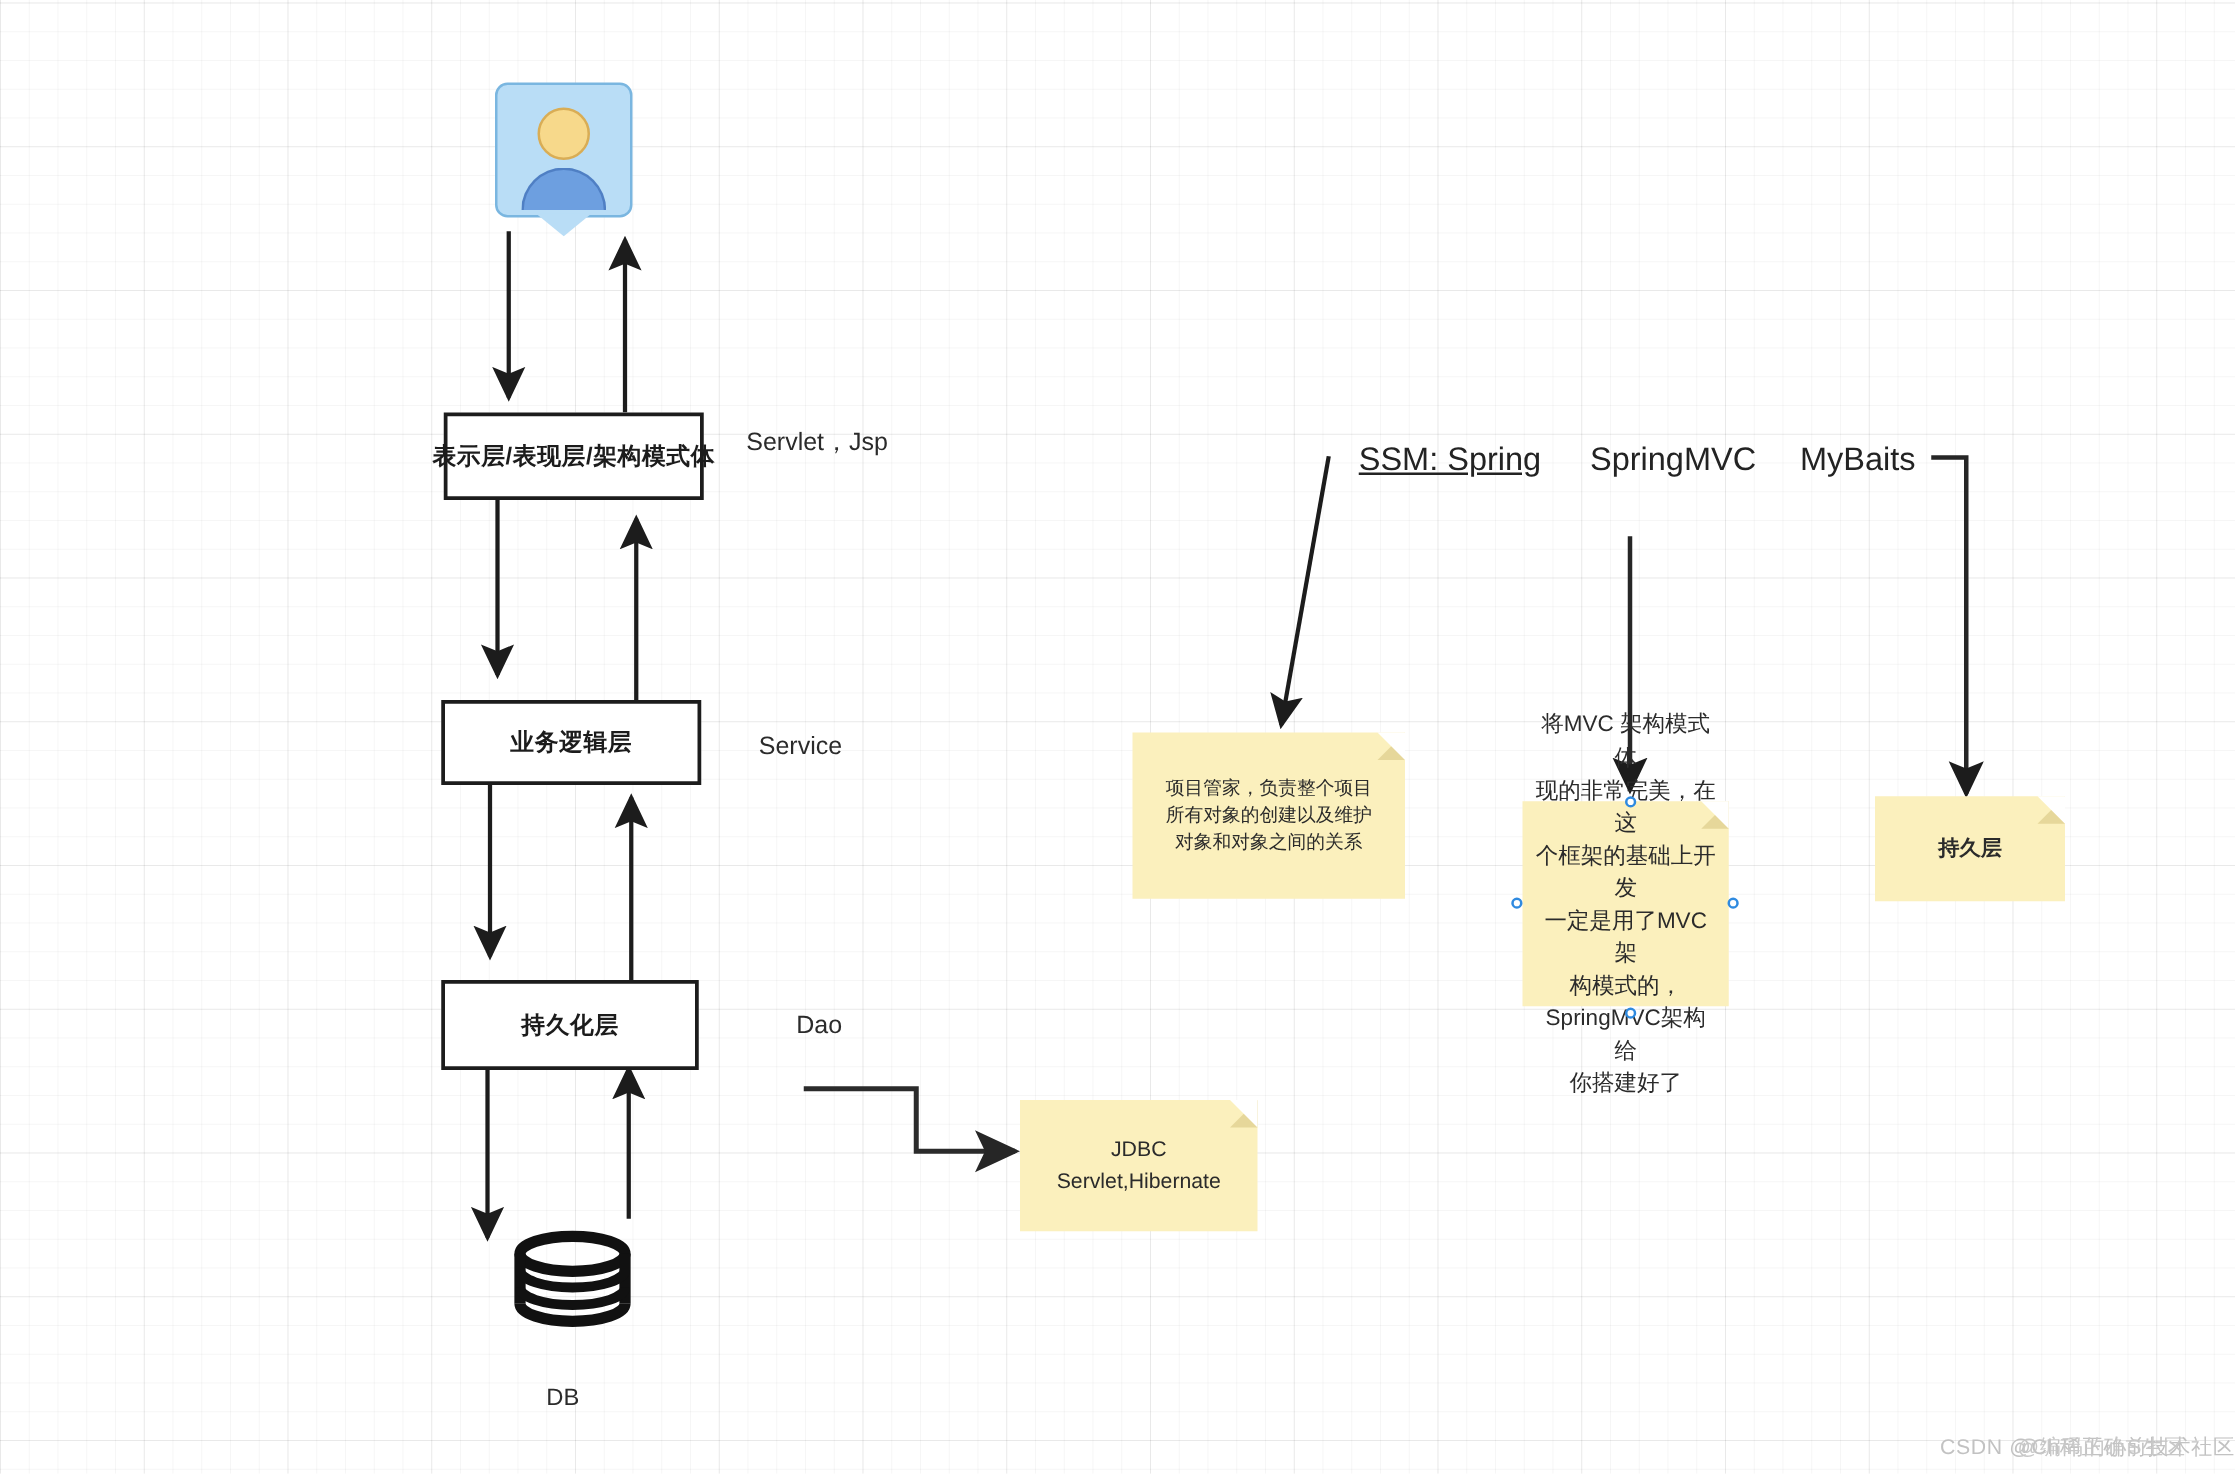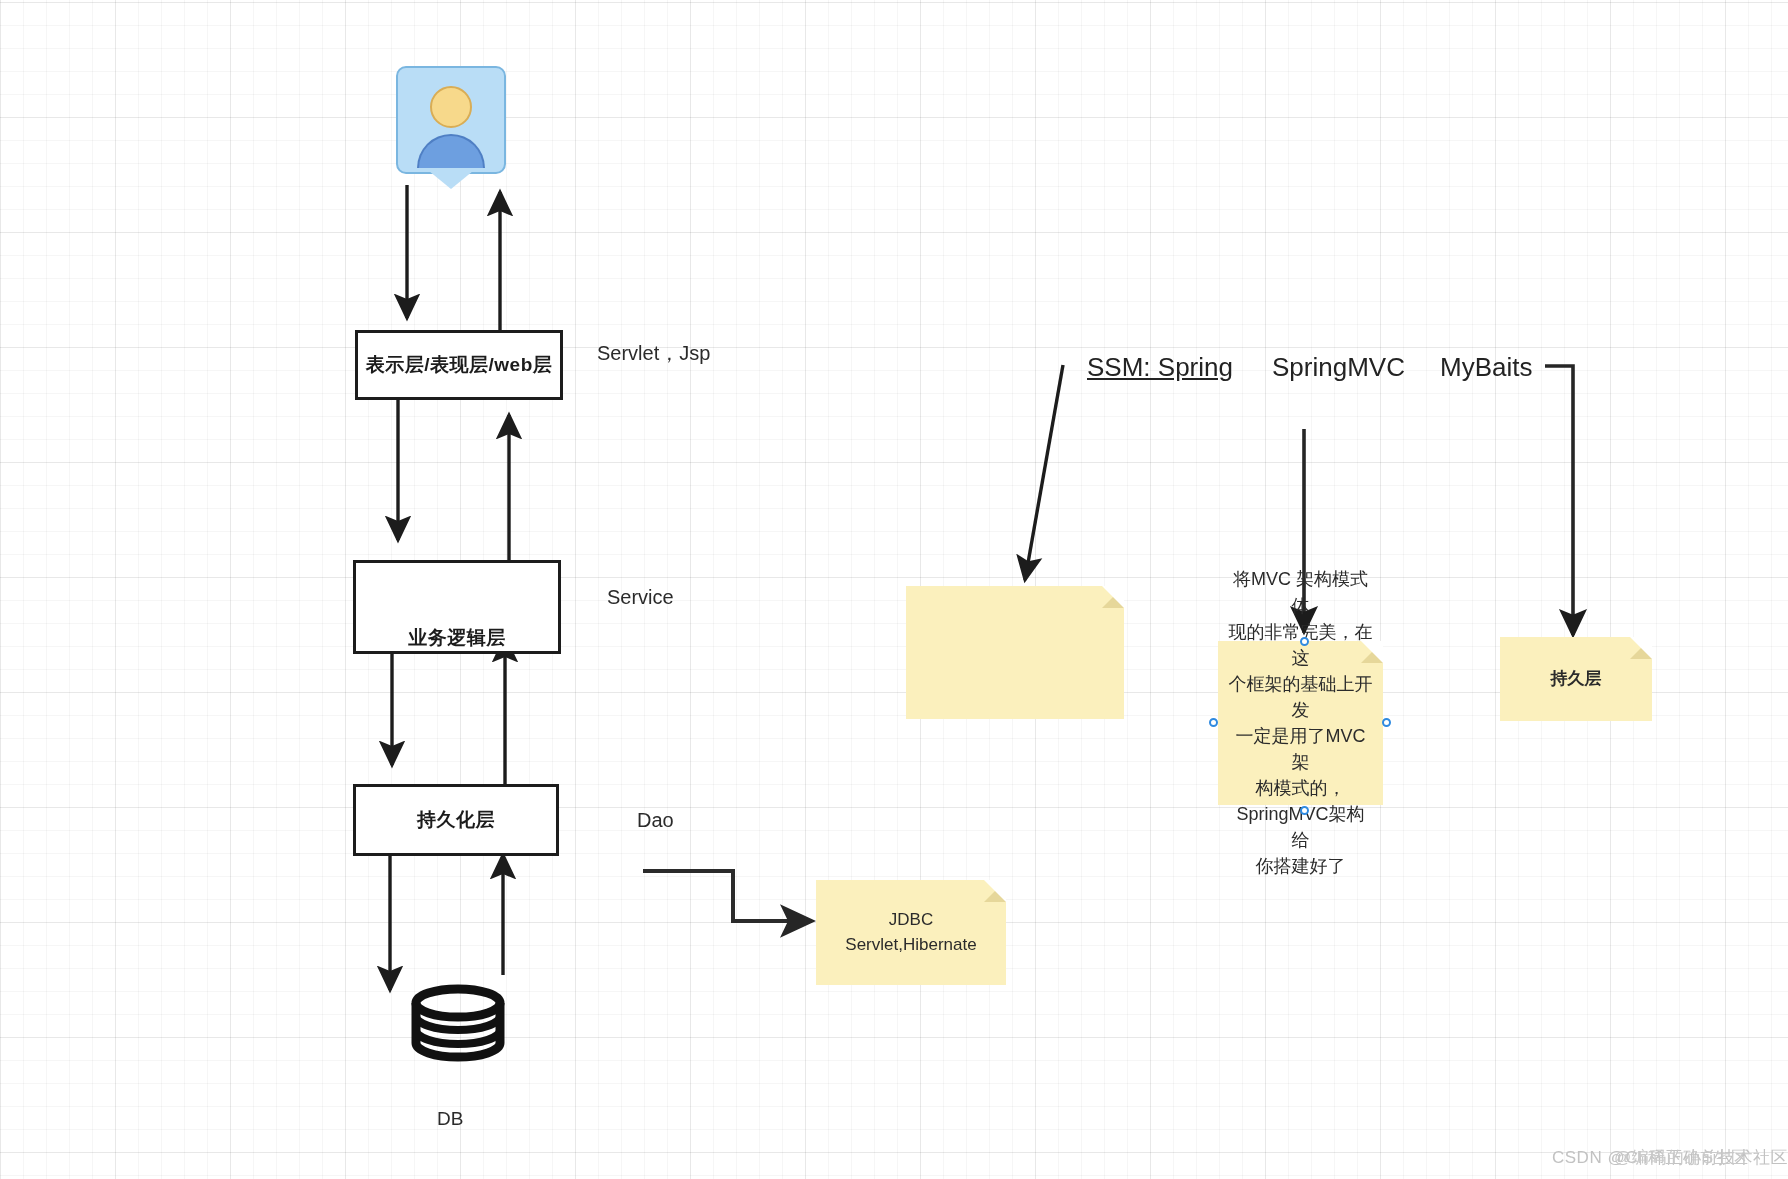--- a/index.html
+++ b/index.html
@@ -233,43 +233,46 @@
   </svg>
 
   <div class="user-badge" style="left:396px; top:66px; width:110px; height:108px;">
     <span class="tail-border"></span>
     <span class="tail"></span>
     <span class="user-head"></span>
     <span class="user-body"></span>
   </div>
 
   <div class="layer-box" style="left:355px; top:330px; width:208px; height:70px;">
-    <span class="layer-label">表示层/表现层/web层</span>
+    <span class="layer-label">表示层/表现层/架构模式体</span>
   </div>
   <div class="side-label" style="left:597px; top:340px;">Servlet，Jsp</div>
 
-  <div class="layer-box" style="left:353px; top:560px; width:208px; height:94px;align-items:flex-end;">
+  <div class="layer-box" style="left:353px; top:560px; width:208px; height:68px;">
     <span class="layer-label">业务逻辑层</span>
   </div>
   <div class="side-label" style="left:607px; top:586px;">Service</div>
 
   <div class="layer-box" style="left:353px; top:784px; width:206px; height:72px;">
     <span class="layer-label">持久化层</span>
   </div>
   <div class="side-label" style="left:637px; top:809px;">Dao</div>
 
   <div class="side-label" style="left:437px; top:1108px; font-size:19px;">DB</div>
 
   <div class="heading-label" style="left:1087px; top:352px;text-decoration:underline;">SSM: Spring</div>
   <div class="heading-label" style="left:1272px; top:352px;">SpringMVC</div>
   <div class="heading-label" style="left:1440px; top:352px;">MyBaits</div>
 
   <div class="note" style="left:906px; top:586px; width:218px; height:133px;">
     <span class="fold-tri"></span>
     <span class="fold"></span>
+    <span class="note-text" style="font-size:15px;">项目管家，负责整个项目
+所有对象的创建以及维护
+对象和对象之间的关系</span>
   </div>
 
   <div class="note" style="left:1218px; top:641px; width:165px; height:164px;">
     <span class="fold-tri"></span>
     <span class="fold"></span>
     <span class="note-text" style="font-size:18px;">将MVC 架构模式体
 现的非常完美，在这
 个框架的基础上开发
 一定是用了MVC架
 构模式的，

